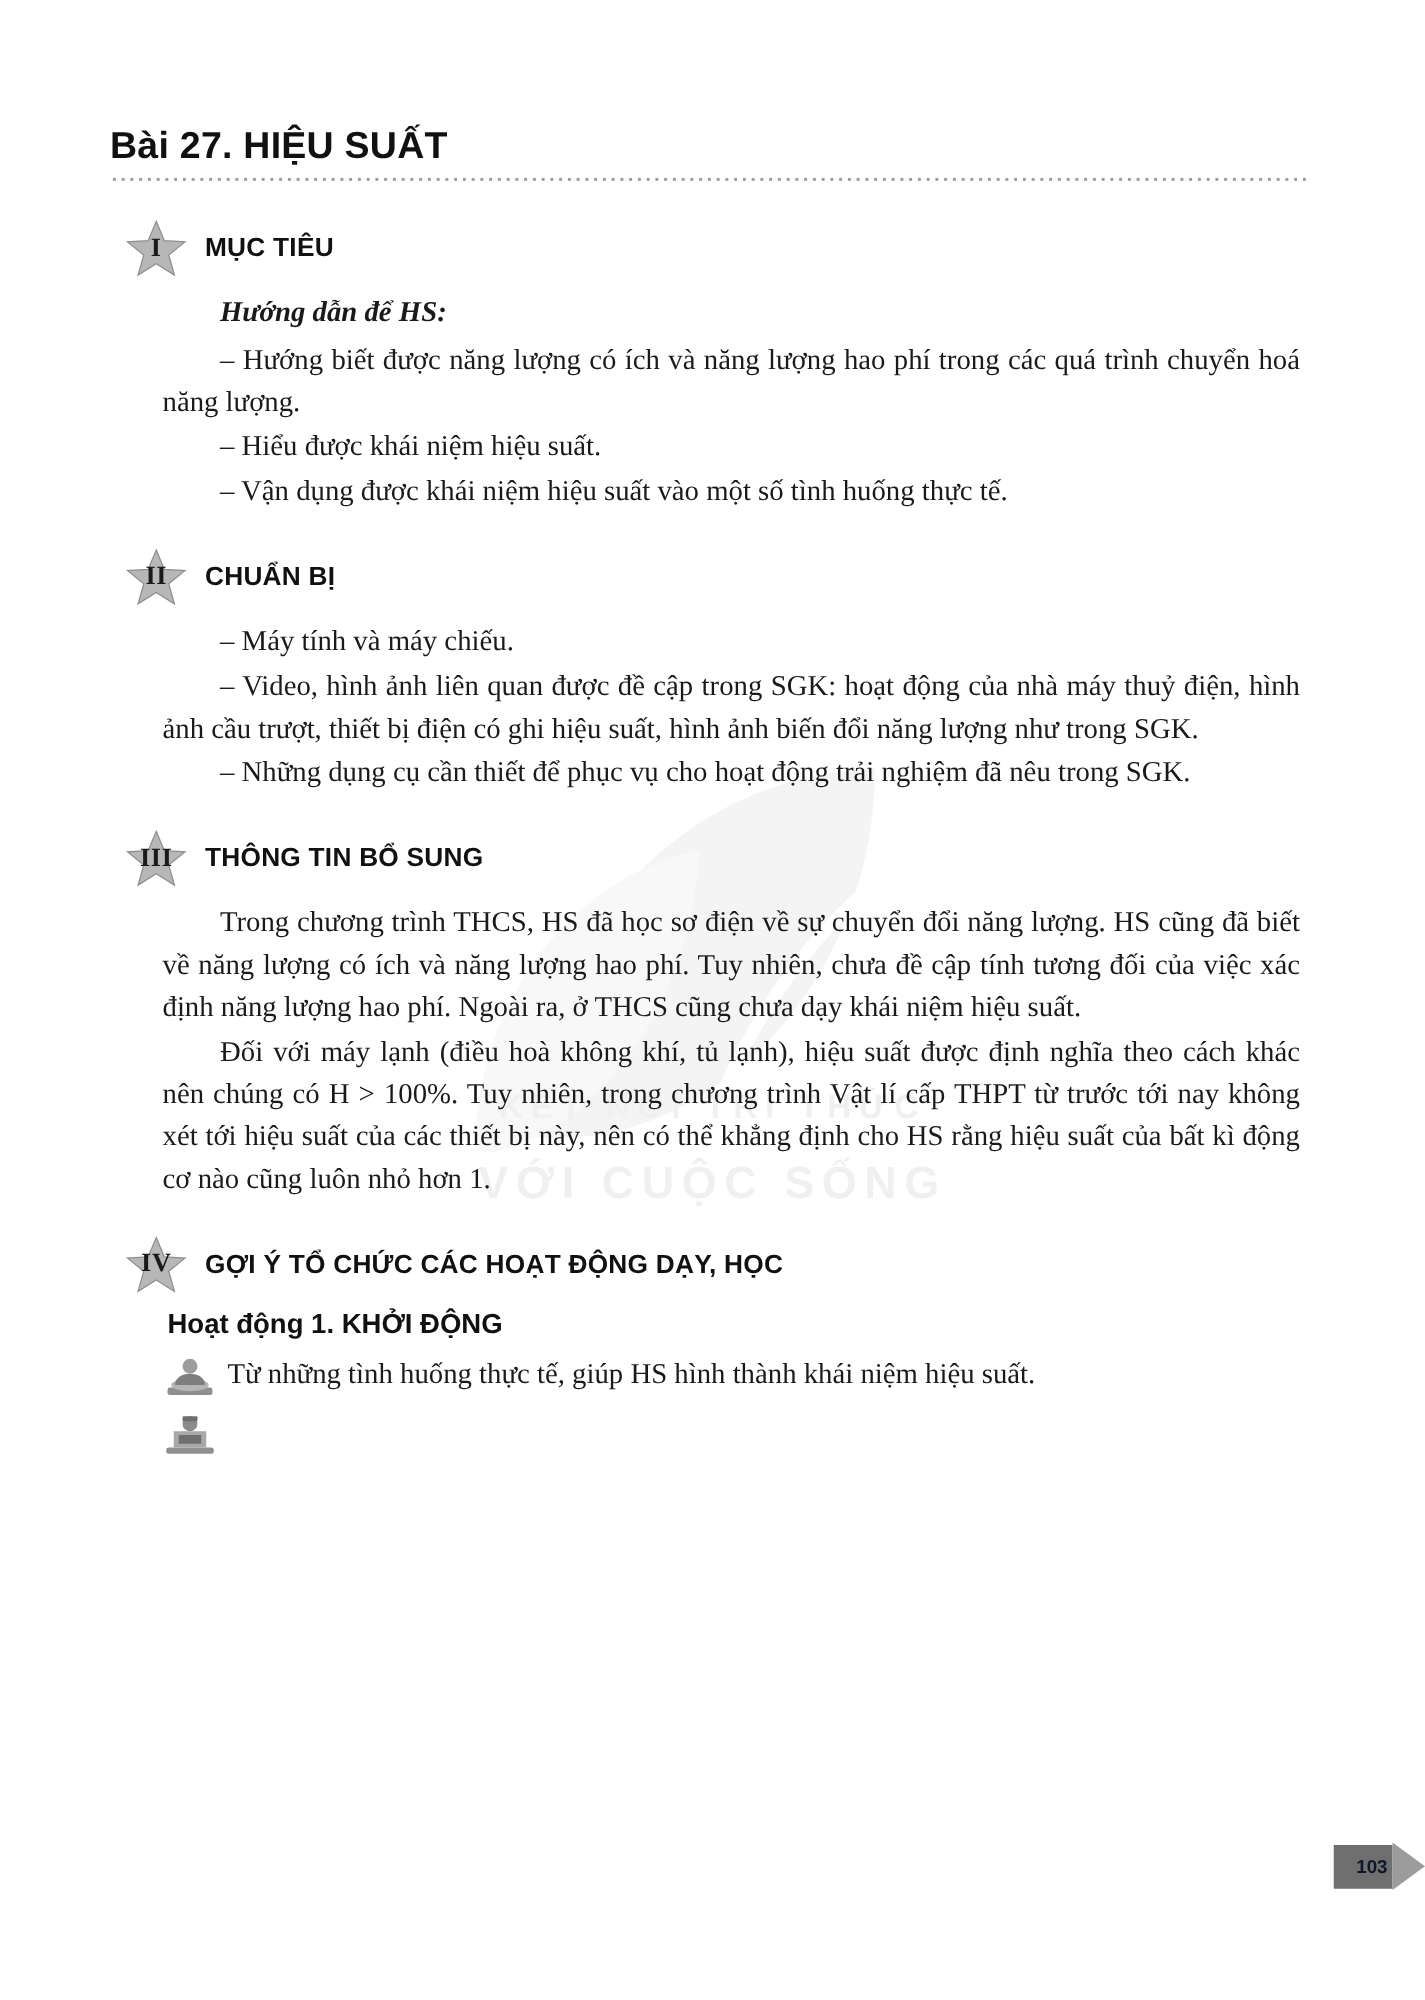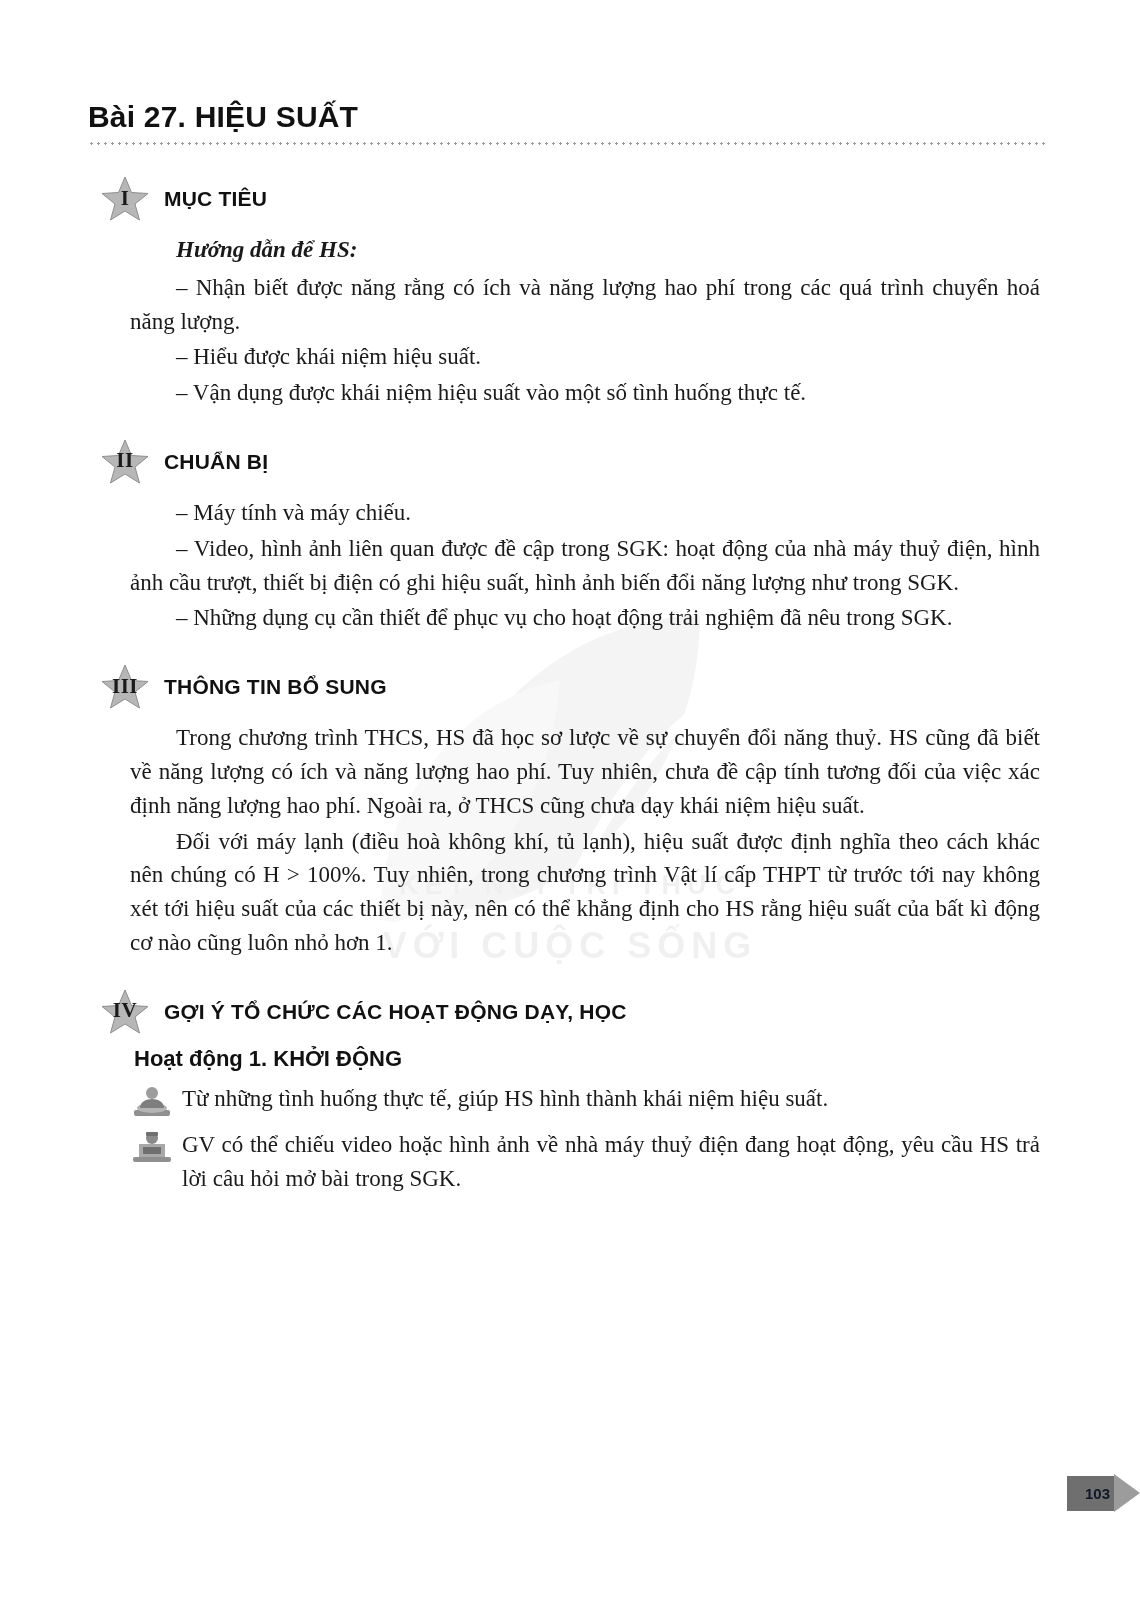--- a/index.html
+++ b/index.html
@@ -208,21 +208,21 @@
       <span class="star">
         <svg width="50" height="48" viewBox="0 0 50 48">
           <polygon points="25,2 31.5,17.5 48,18.5 35,29 39.5,45 25,36 10.5,45 15,29 2,18.5 18.5,17.5" fill="#b7b7b7" stroke="#8e8e8e" stroke-width="1"></polygon>
         </svg>
         <span class="rn">I</span>
       </span>
       <span class="section-title">MỤC TIÊU</span>
     </div>
     <div class="block">
       <p class="italic-lead">Hướng dẫn để HS:</p>
-      <p class="indent">– Nhận biết được năng rằng có ích và năng lượng hao phí trong các quá trình chuyển hoá năng lượng.</p>
+      <p class="indent">– Hướng biết được năng lượng có ích và năng lượng hao phí trong các quá trình chuyển hoá năng lượng.</p>
       <p class="indent">– Hiểu được khái niệm hiệu suất.</p>
       <p class="indent">– Vận dụng được khái niệm hiệu suất vào một số tình huống thực tế.</p>
     </div>
 
     <div class="section-head">
       <span class="star">
         <svg width="50" height="48" viewBox="0 0 50 48">
           <polygon points="25,2 31.5,17.5 48,18.5 35,29 39.5,45 25,36 10.5,45 15,29 2,18.5 18.5,17.5" fill="#b7b7b7" stroke="#8e8e8e" stroke-width="1"></polygon>
         </svg>
         <span class="rn">II</span>
@@ -238,21 +238,21 @@
     <div class="section-head">
       <span class="star">
         <svg width="50" height="48" viewBox="0 0 50 48">
           <polygon points="25,2 31.5,17.5 48,18.5 35,29 39.5,45 25,36 10.5,45 15,29 2,18.5 18.5,17.5" fill="#b7b7b7" stroke="#8e8e8e" stroke-width="1"></polygon>
         </svg>
         <span class="rn">III</span>
       </span>
       <span class="section-title">THÔNG TIN BỔ SUNG</span>
     </div>
     <div class="block">
-      <p class="indent">Trong chương trình THCS, HS đã học sơ lược về sự chuyển đổi năng thuỷ. HS cũng đã biết về năng lượng có ích và năng lượng hao phí. Tuy nhiên, chưa đề cập tính tương đối của việc xác định năng lượng hao phí. Ngoài ra, ở THCS cũng chưa dạy khái niệm hiệu suất.</p>
+      <p class="indent">Trong chương trình THCS, HS đã học sơ điện về sự chuyển đổi năng lượng. HS cũng đã biết về năng lượng có ích và năng lượng hao phí. Tuy nhiên, chưa đề cập tính tương đối của việc xác định năng lượng hao phí. Ngoài ra, ở THCS cũng chưa dạy khái niệm hiệu suất.</p>
       <p class="indent">Đối với máy lạnh (điều hoà không khí, tủ lạnh), hiệu suất được định nghĩa theo cách khác nên chúng có H &gt; 100%. Tuy nhiên, trong chương trình Vật lí cấp THPT từ trước tới nay không xét tới hiệu suất của các thiết bị này, nên có thể khẳng định cho HS rằng hiệu suất của bất kì động cơ nào cũng luôn nhỏ hơn 1.</p>
     </div>
 
     <div class="section-head">
       <span class="star">
         <svg width="50" height="48" viewBox="0 0 50 48">
           <polygon points="25,2 31.5,17.5 48,18.5 35,29 39.5,45 25,36 10.5,45 15,29 2,18.5 18.5,17.5" fill="#b7b7b7" stroke="#8e8e8e" stroke-width="1"></polygon>
         </svg>
         <span class="rn">IV</span>
       </span>
@@ -276,21 +276,20 @@
     <div class="icon-para">
       <span class="ico-inline">
         <svg width="44" height="34" viewBox="0 0 44 34">
           <rect x="3" y="27" width="38" height="5" rx="2" fill="#8f8f8f"></rect>
           <rect x="9" y="14" width="26" height="13" fill="#a8a8a8"></rect>
           <rect x="13" y="17" width="18" height="7" fill="#6f6f6f"></rect>
           <circle cx="22" cy="8" r="6" fill="#8b8b8b"></circle>
           <rect x="16" y="2" width="12" height="4" rx="1" fill="#6f6f6f"></rect>
         </svg>
       </span>
-      <span>GV có thể chiếu video hoặc hình ảnh về nhà máy thuỷ điện đang hoạt động, yêu cầu HS trả lời câu hỏi mở bài trong SGK.</span>
     </div>
 
   </div>
 
   <div class="page-num-wrap">
     <div class="page-num">103</div>
     <div class="page-tail"></div>
   </div>
 
 </div>

